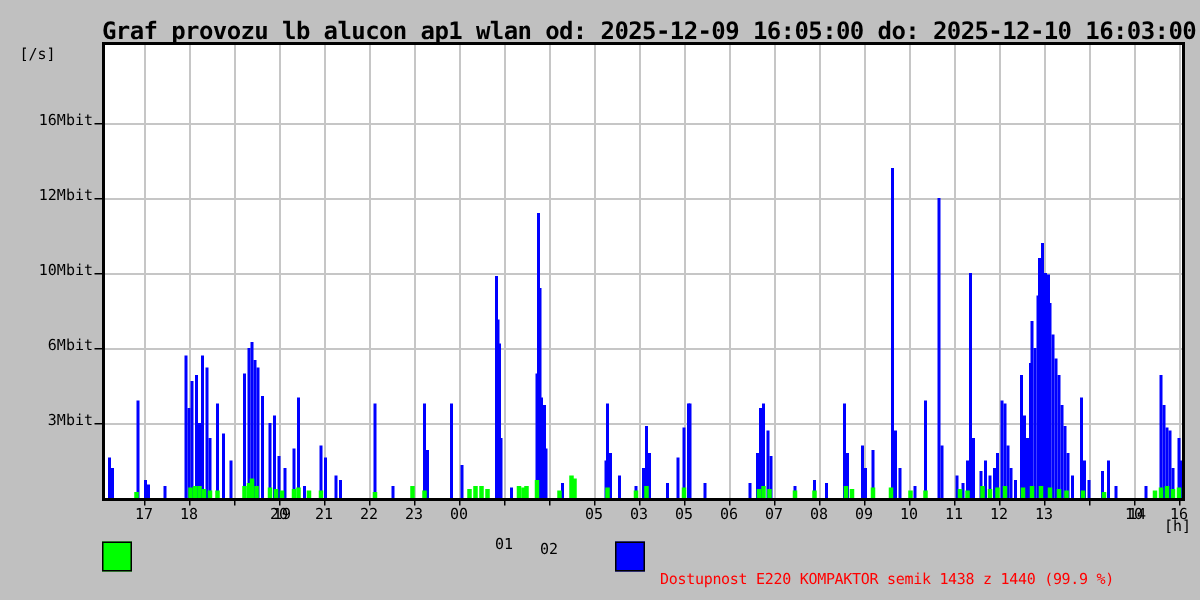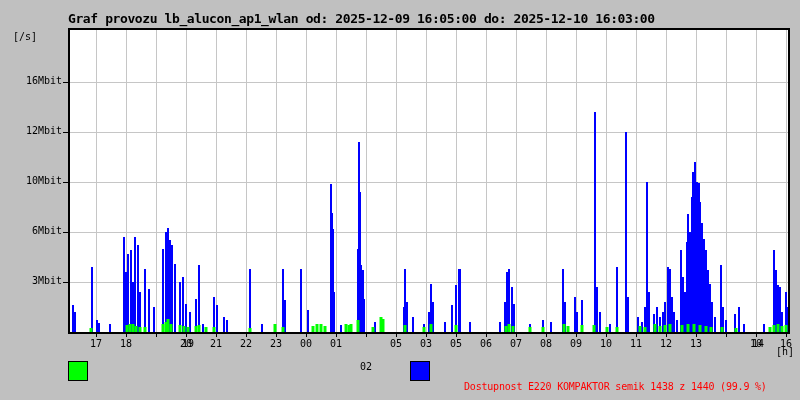--- a/index.html
+++ b/index.html
@@ -5,21 +5,21 @@
   html,body { margin:0; padding:0; }
   body {
     width:800px; height:400px;
     background:#c0c0c0;
     font-family:"DejaVu Sans Mono", monospace;
     color:#000;
   }
   .screen { position:relative; width:800px; height:400px; background:#c0c0c0; overflow:hidden; }
   .title {
     position:absolute; left:68px; top:11px;
-    font-size:13px; font-weight:bold; white-space:pre; letter-spacing:-0.4px;
+    font-size:16px; font-weight:bold; white-space:pre; letter-spacing:-0.4px;
   }
   .yunit { position:absolute; left:13px; top:31px; font-size:10px; }
   .xunit { position:absolute; left:770px; top:346px; width:24px; text-align:right; font-size:10px; }
   .plot {
     position:absolute; left:68px; top:28px;
     width:718px; height:302px;
     background:#ffffff; border:2px solid #000;
   }
   .plot svg { position:absolute; left:0; top:0; }
   .ylab { position:absolute; left:6px; width:56px; text-align:right; font-size:10px; }
@@ -294,21 +294,21 @@
       <div class="xlab" style="left: 174px;">20</div>
       <div class="xtick" style="left: 186px;"></div>
       <div class="xlab" style="left: 204px;">21</div>
       <div class="xtick" style="left: 216px;"></div>
       <div class="xlab" style="left: 234px;">22</div>
       <div class="xtick" style="left: 246px;"></div>
       <div class="xlab" style="left: 264px;">23</div>
       <div class="xtick" style="left: 276px;"></div>
       <div class="xlab" style="left: 294px;">00</div>
       <div class="xtick" style="left: 306px;"></div>
-      <div class="xlab" style="left: 324px;">01</div>
+      <div class="xlab" style="left: 324px; margin-top: 20px;">01</div>
       <div class="xtick" style="left: 336px;"></div>
       <div class="xlab" style="left: 354px; margin-top: 23px;">02</div>
       <div class="xtick" style="left: 366px;"></div>
       <div class="xlab" style="left: 384px;">05</div>
       <div class="xtick" style="left: 396px;"></div>
       <div class="xlab" style="left: 414px;">03</div>
       <div class="xtick" style="left: 426px;"></div>
       <div class="xlab" style="left: 444px;">05</div>
       <div class="xtick" style="left: 456px;"></div>
       <div class="xlab" style="left: 474px;">06</div>
@@ -334,15 +334,15 @@
       <div class="xlab" style="left: 774px;">16</div>
       <div class="xtick" style="left: 786px;"></div>
     </div>
 
   <div class="xunit">[h]</div>
 
   <div class="swatch" style="left: 68px; background: rgb(0, 255, 0);" id="in-swatch"></div>
 
   <div class="swatch" style="left: 410px; background: rgb(0, 0, 255);" id="out-swatch"></div>
 
-  <div class="avail" id="avail-note" style="color: rgb(255, 0, 0); margin-left: 24px;">Dostupnost E220 KOMPAKTOR semik 1438 z 1440 (99.9 %)</div>
+  <div class="avail" id="avail-note" style="color: rgb(255, 0, 0);">Dostupnost E220 KOMPAKTOR semik 1438 z 1440 (99.9 %)</div>
 
 </div>
 
 </body></html>

